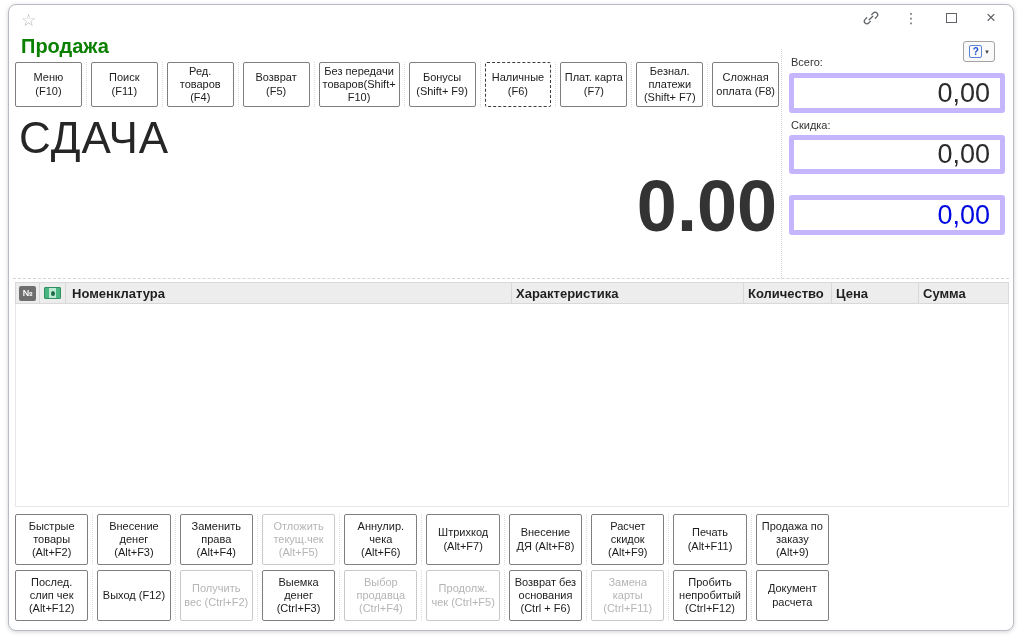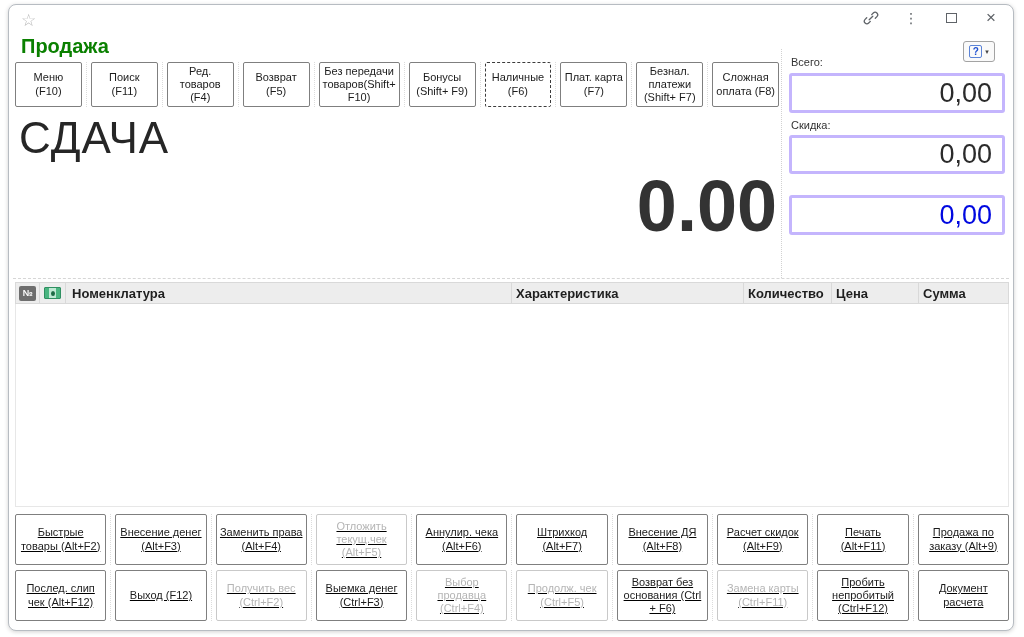--- a/index.html
+++ b/index.html
@@ -46,21 +46,21 @@
   .btn-strip .cell:first-child { padding-left:0; }
   .btn-strip .cell:last-child { border-right:none; padding-right:0; }
 
   .toolbar { position:absolute; left:6px; top:57px; width:764px; height:45px; }
 
   
   .v-sep { position:absolute; left:772px; top:44px; height:229px; border-left:1px dotted #d2d2d2; }
   .tot-label { position:absolute; left:782px; font-size:11px; font-weight:normal; color:#333; }
   .tot-field {
     position:absolute; left:780px; width:216px; background:#fff;
-    border:3px solid #c4b5fd; border-radius:3px;
+    border:5px solid #c4b5fd; border-radius:3px;
     display:flex; align-items:center; justify-content:flex-end;
     padding-right:10px; font-size:27px; color:#2b2b2b; cursor:text;
   }
   .fld-total    { top:68px;  height:40px; }
   .fld-discount { top:130px; height:39px; }
   .fld-due      { top:190px; height:40px; color:#0008e0; }
   .lbl-total    { top:51px; }
   .lbl-discount { top:114px; }
   .lbl-due      { top:190px;padding-left:41px; }
 
@@ -83,21 +83,21 @@
   .hc-price { width:87px; }
   .hc-sum { width:89px; }
   .num-badge { width:17px; height:15px; background:#6e6e6e; border-radius:2px; color:#fff; font-size:9px; font-weight:bold;
     display:flex; align-items:center; justify-content:center; }
   .cash-badge { width:17px; height:12px; border:1px solid #2f8f61; border-radius:1px;
     background:linear-gradient(90deg,#49b580 0%,#49b580 28%,#bfe9d4 28%,#bfe9d4 72%,#49b580 72%); position:relative; }
   .cash-badge::after { content:""; position:absolute; left:6px; top:3px; width:4px; height:5px; background:#1e6b46; border-radius:50%; }
   .grid-body { flex:1; background:#fff; border:1px solid #e7e7e7; border-top:none; }
 
   
-  .actions-row { position:absolute; left:6px; width:994px; height:51px;text-decoration:underline; }
+  .actions-row { position:absolute; left:6px; width:814px; height:51px; }
   .row1 { top:509px; }
   .row2 { top:565px; }
 </style>
 </head>
 <body>
 
 <div class="window">
 
   <div class="titlebar">
     <div class="star">☆</div>

